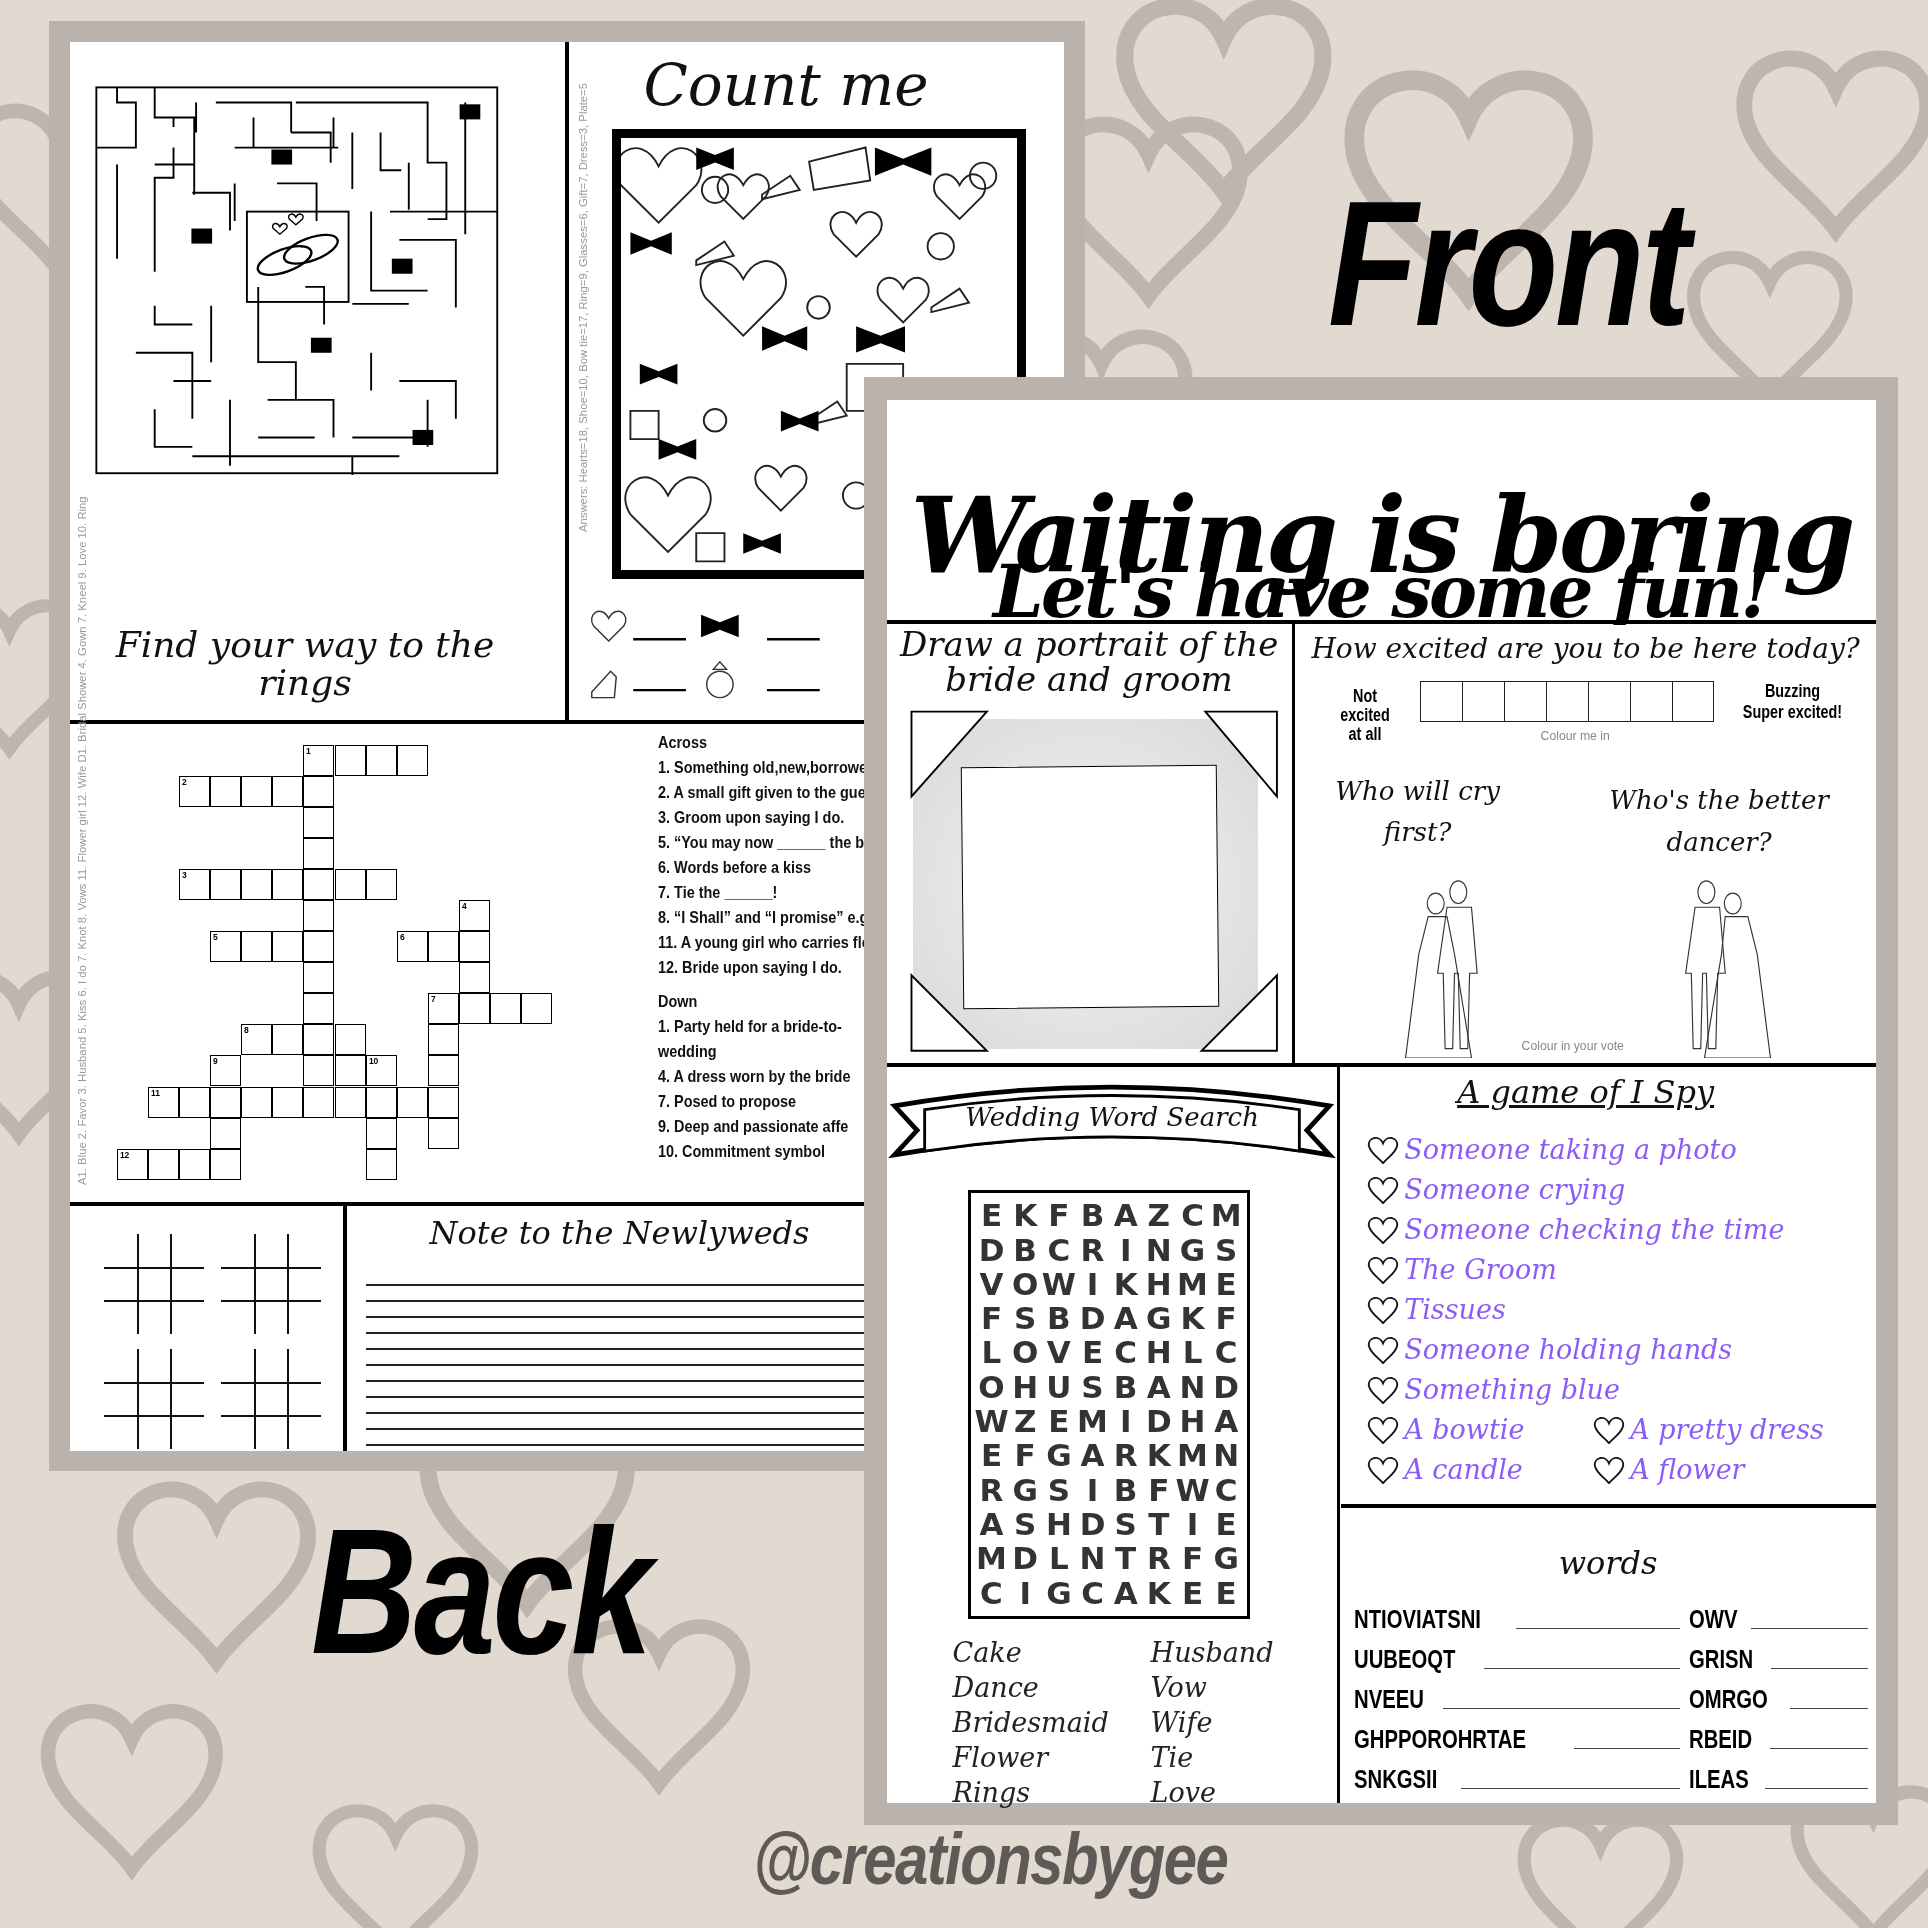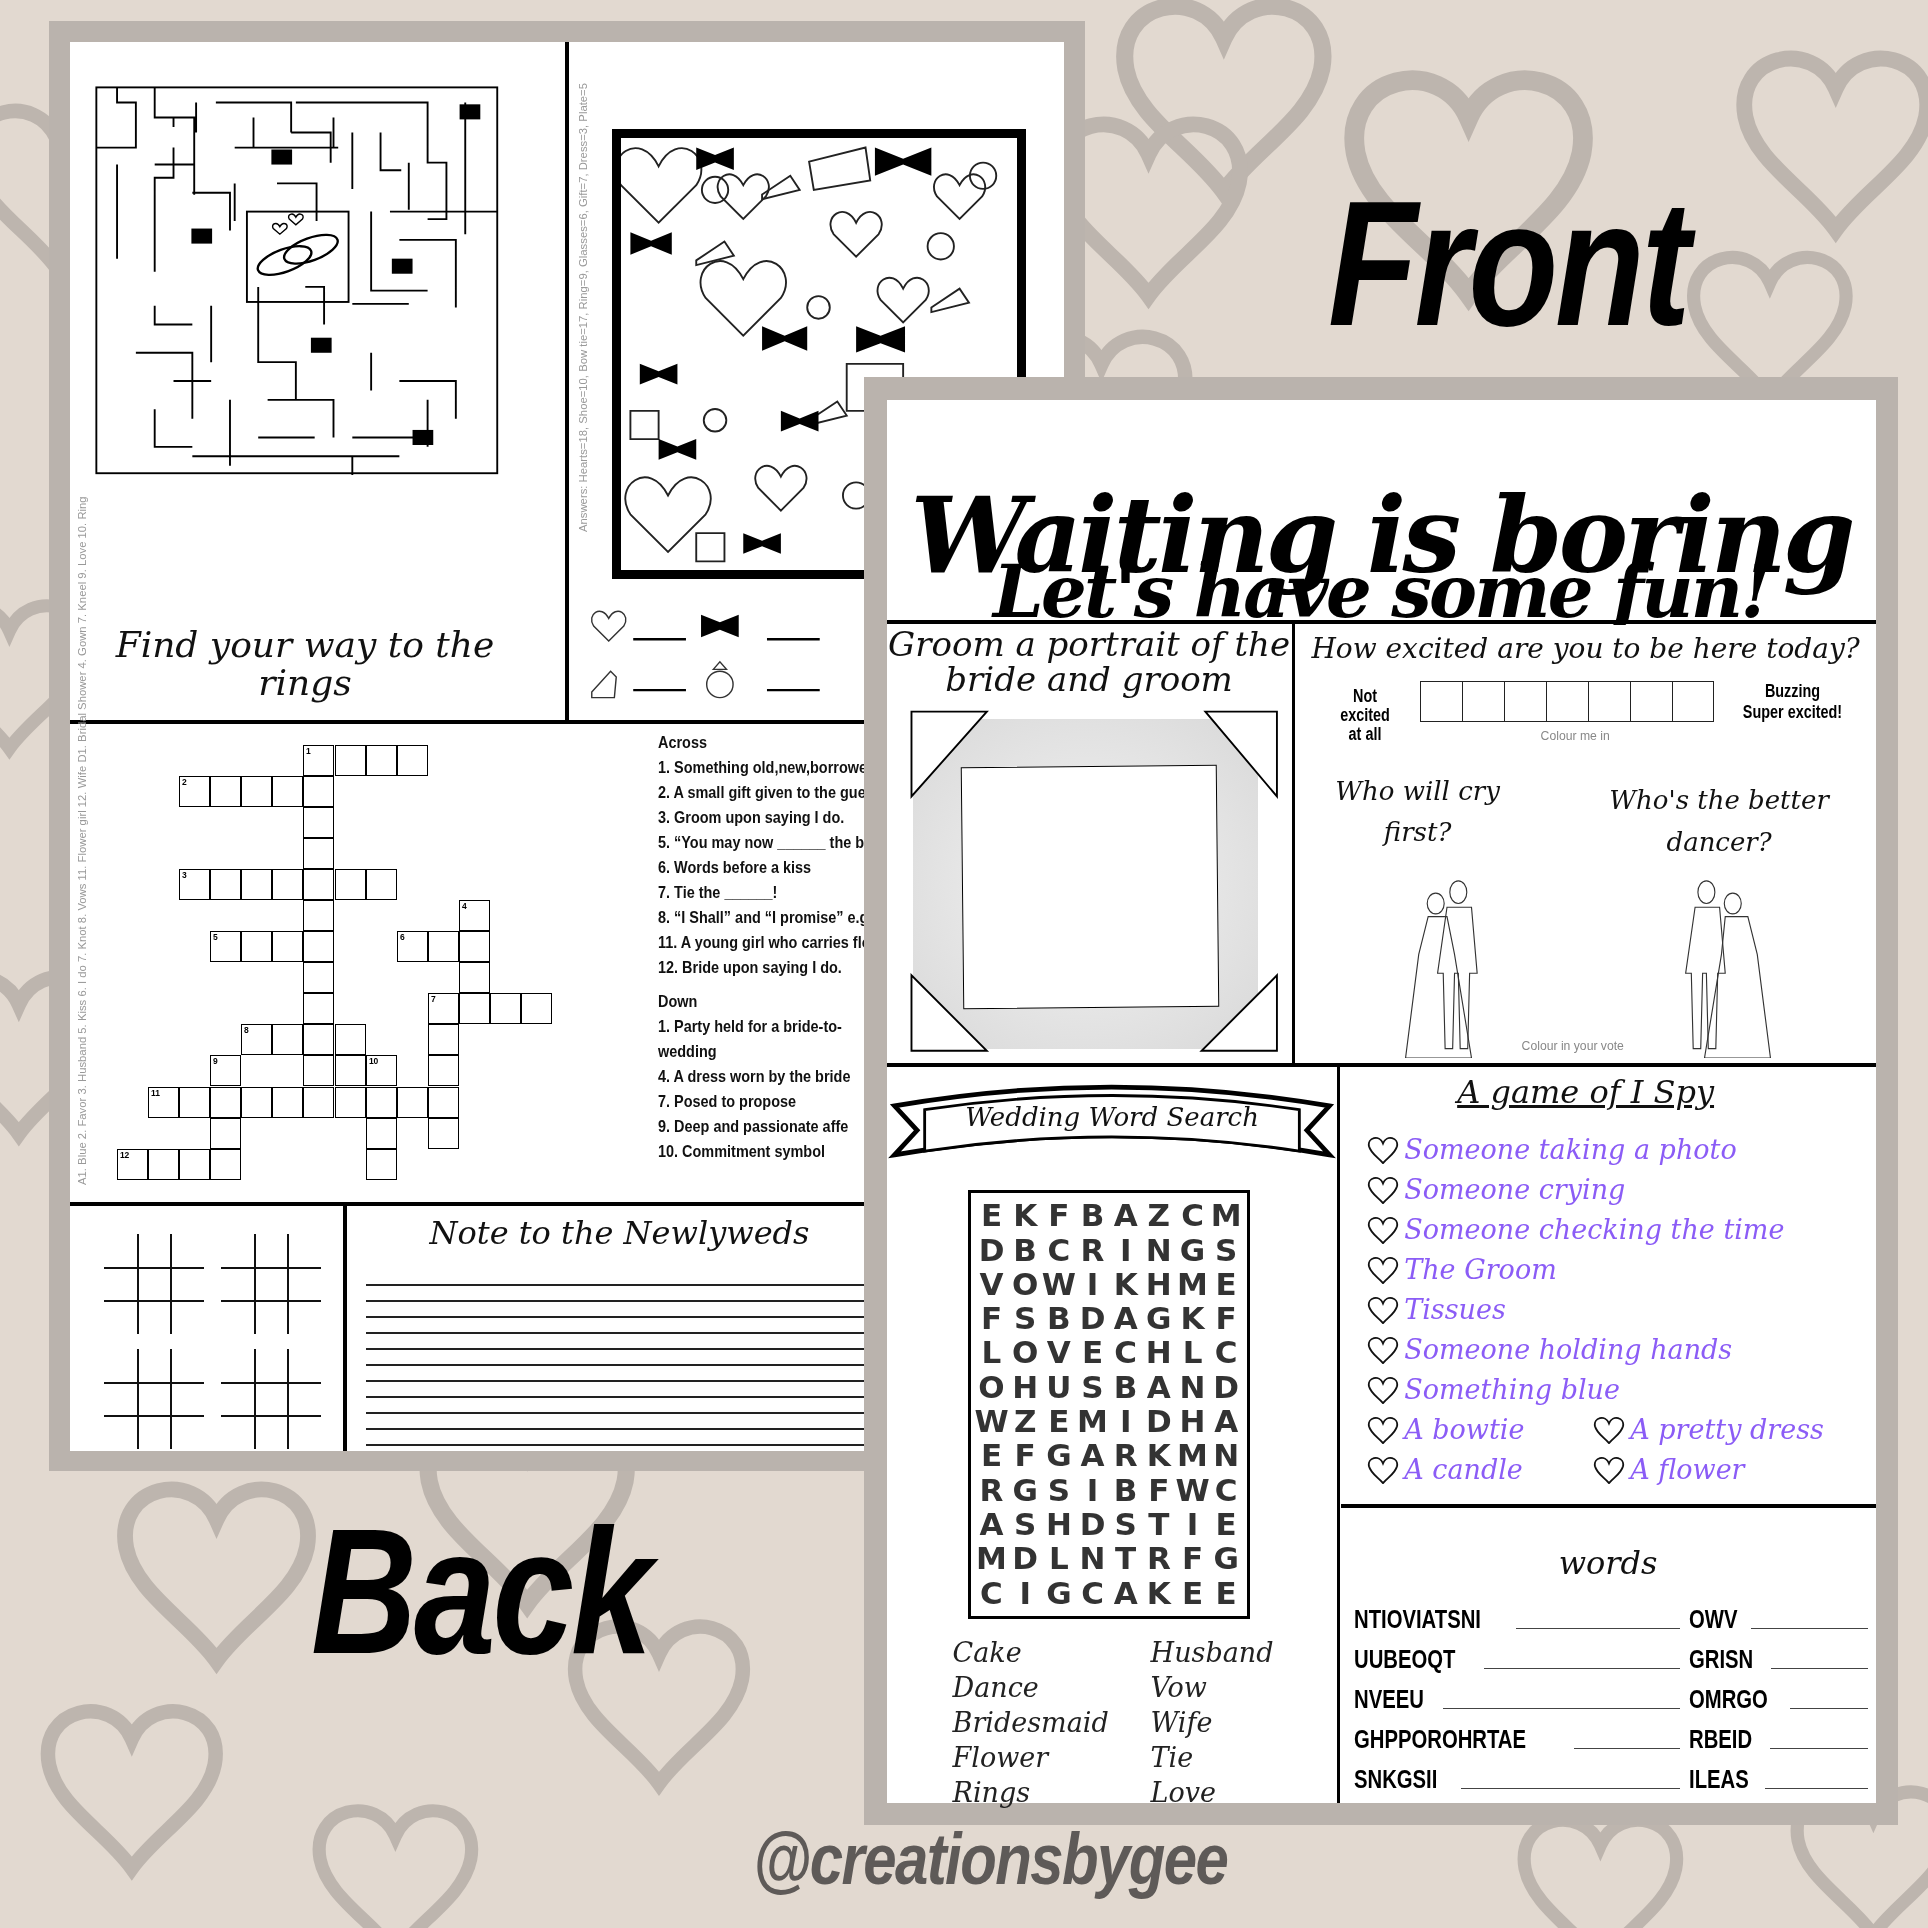--- a/index.html
+++ b/index.html
@@ -94,20 +94,21 @@
           <ellipse cx="228" cy="232" rx="30" ry="12" transform="rotate(-20 228 232)"></ellipse>
           <ellipse cx="256" cy="220" rx="30" ry="12" transform="rotate(-20 256 220)"></ellipse>
           <path d="M223,196 c-3,-6 -10,-3 -7,2 l7,6 l7,-6 c3,-5 -4,-8 -7,-2z" stroke-width="1.5"></path>
           <path d="M240,186 c-3,-6 -10,-3 -7,2 l7,6 l7,-6 c3,-5 -4,-8 -7,-2z" stroke-width="1.5"></path>
         </g>
       </svg>
       <div class="sec-title" style="left:28px;top:584px;width:414px;font-size:36px;line-height:38px;">Find your way to the rings</div>
     </div>
 
     <div class="panel" style="left:499px;top:0;width:495px;height:678px;">
+      <div class="sec-title" style="left:38px;top:9.4px;width:358px;font-size:58px;">Count me</div>
       <div class="vert-grey" style="left:7.5px;top:490px;">Answers: Hearts=18, Shoe=10, Bow tie=17, Ring=9, Glasses=6, Gift=7, Dress=3, Plate=5</div>
       <div style="position:absolute;left:43px;top:87px;width:414px;height:450px;border:9.4px solid #000;box-sizing:border-box;background:#fff;overflow:hidden;">
         <svg width="395" height="431" viewBox="0 0 420 458">
           <g fill="none" stroke="#222" stroke-width="2">
             <path d="M40,30 c-20,-40 -60,-10 -40,20 l40,40 l40,-40 c20,-30 -20,-60 -40,-20z"></path>
             <path d="M130,50 c-12,-24 -36,-6 -24,12 l24,24 l24,-24 c12,-18 -12,-36 -24,-12z"></path>
             <path d="M360,50 c-12,-24 -36,-6 -24,12 l24,24 l24,-24 c12,-18 -12,-36 -24,-12z"></path>
             <path d="M250,90 c-12,-24 -36,-6 -24,12 l24,24 l24,-24 c12,-18 -12,-36 -24,-12z"></path>
             <path d="M130,150 c-20,-40 -60,-10 -40,20 l40,40 l40,-40 c20,-30 -20,-60 -40,-20z"></path>
             <path d="M300,160 c-12,-24 -36,-6 -24,12 l24,24 l24,-24 c12,-18 -12,-36 -24,-12z"></path>
@@ -307,21 +308,21 @@
     <div class="title1">Waiting is boring</div>
     <div class="title2">Let's have some fun!</div>
 
     <div class="hline" style="left:0;top:220px;width:989px;height:4.7px;"></div>
     <div class="vline" style="left:405px;top:220px;width:3.8px;height:443px;"></div>
     <div class="hline" style="left:0;top:663px;width:989px;height:4.7px;"></div>
     <div class="vline" style="left:450px;top:663px;width:3.8px;height:740px;"></div>
     <div class="hline" style="left:454px;top:1104px;width:535px;height:4.7px;"></div>
 
     <div class="panel" style="left:0;top:225px;width:405px;height:438px;">
-      <div class="sec-title" style="left:0;top:1.9px;width:405px;font-size:34px;line-height:36px;">Groom a portrait of the</div>
+      <div class="sec-title" style="left:0;top:1.9px;width:405px;font-size:34px;line-height:36px;">Draw a portrait of the</div>
       <div class="sec-title" style="left:0;top:36px;width:405px;font-size:34px;line-height:36px;">bride and groom</div>
       <div style="position:absolute;left:26px;top:94px;width:345px;height:330px;background:radial-gradient(#f4f4f4,#d8d8d8);"></div>
       <div style="position:absolute;left:75px;top:141px;width:254px;height:240px;background:#fff;border:1.9px solid #000;transform:rotate(-0.6deg);"></div>
       <svg width="405" height="438" style="position:absolute;left:0;top:0;" viewBox="0 0 430 465">
         <g fill="#fff" stroke="#000" stroke-width="2">
           <path d="M26,92 l80,0 l-80,90z"></path>
             <path d="M338,92 l76,0 l0,90z"></path>
           <path d="M26,372 l0,80 l80,0z"></path>
             <path d="M414,372 l0,80 l-80,0z"></path>
         </g>

